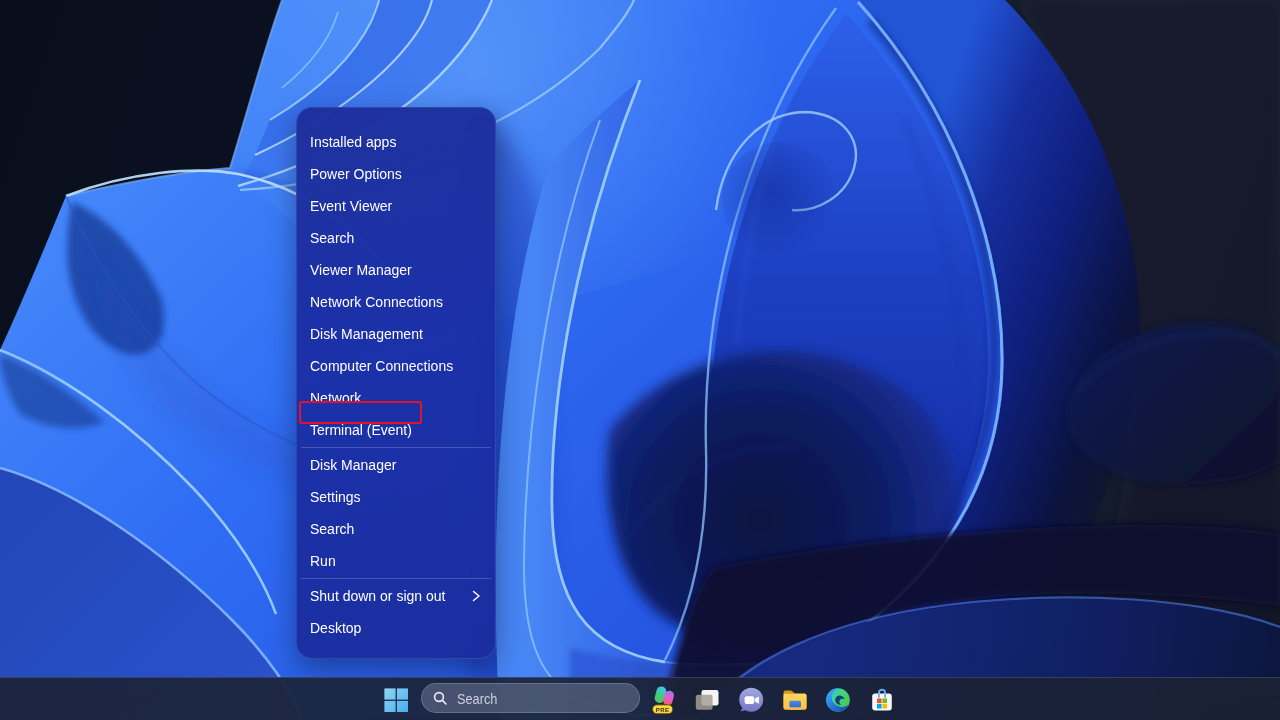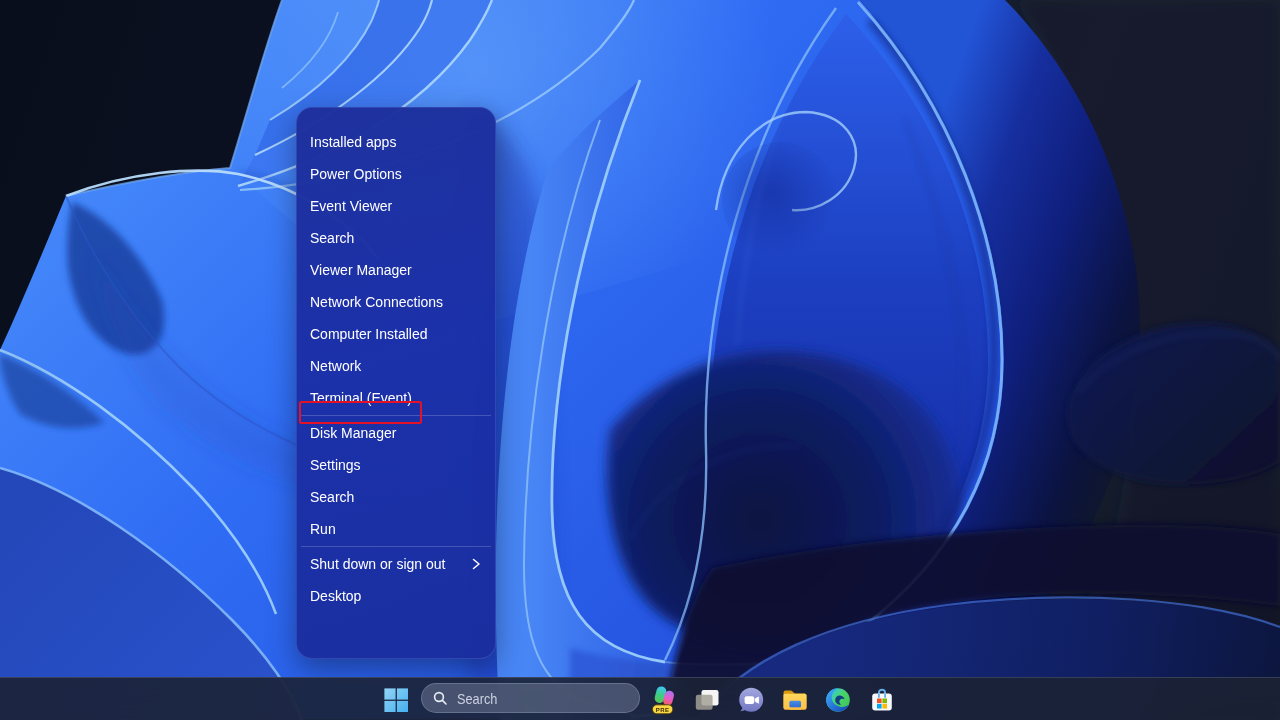--- a/index.html
+++ b/index.html
@@ -244,21 +244,24 @@
   <div class="winx-item">
       <span class="label">Search</span>
     </div>
   <div class="winx-item">
       <span class="label">Viewer Manager</span>
     </div>
   <div class="winx-item">
       <span class="label">Network Connections</span>
     </div>
   <div class="winx-item">
-      <span class="label">Computer Installed</span>
+      <span class="label">Disk Management</span>
+    </div>
+  <div class="winx-item">
+      <span class="label">Computer Connections</span>
     </div>
   <div class="winx-item">
       <span class="label">Network</span>
     </div>
   <div class="winx-item">
       <span class="label">Terminal (Event)</span>
     </div>
   <div class="winx-sep"></div>
   <div class="winx-item">
       <span class="label">Disk Manager</span>

